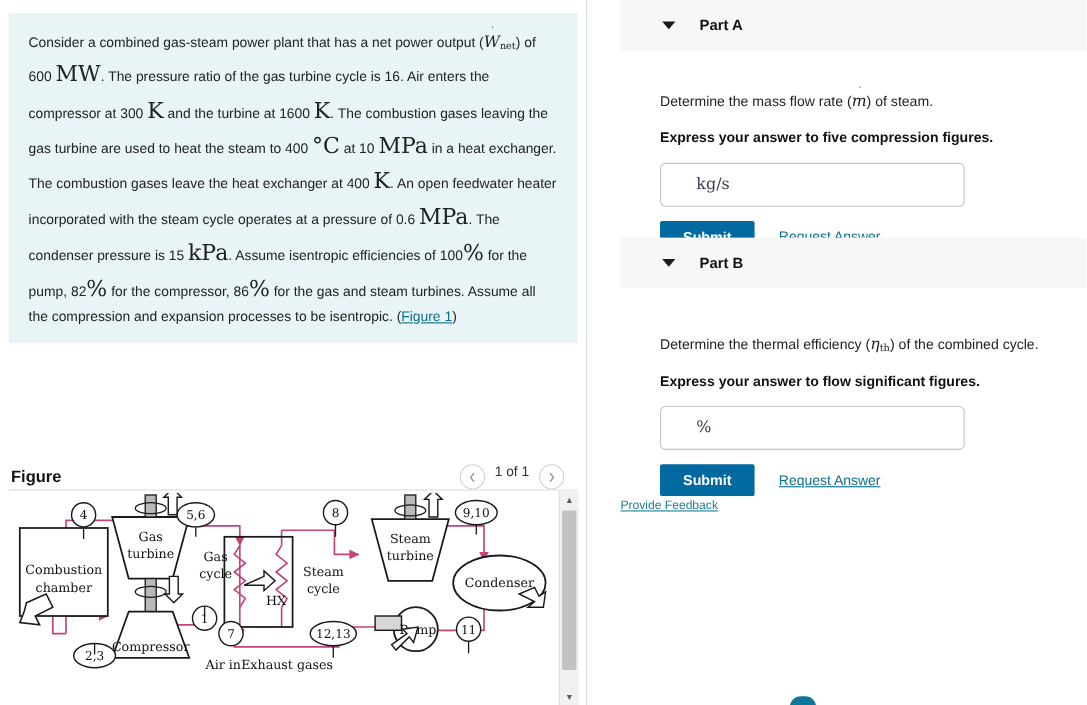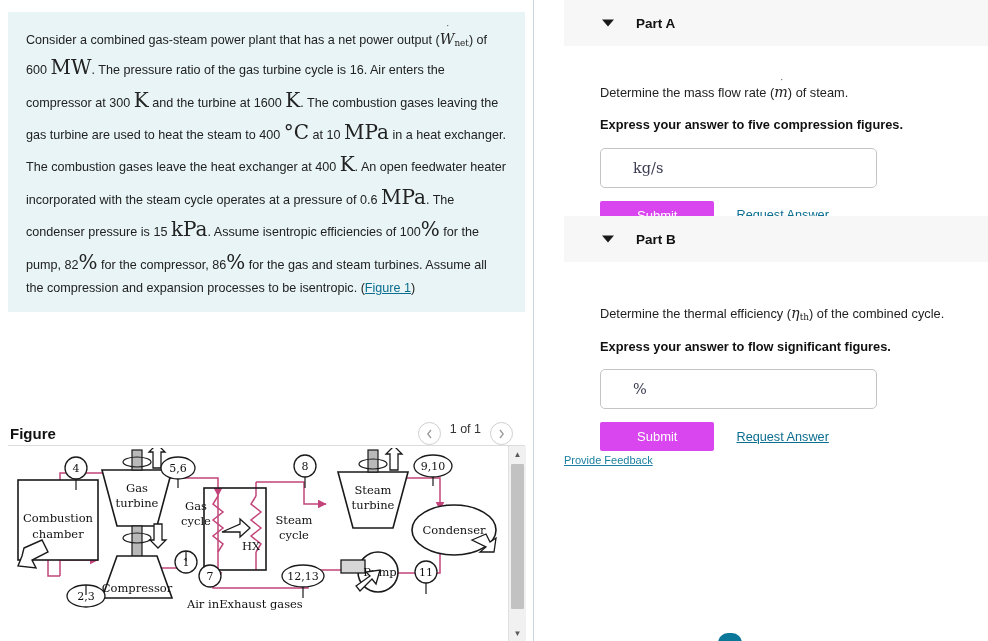--- a/index.html
+++ b/index.html
@@ -121,24 +121,24 @@
     margin-left:36px;width:277px;height:40px;
     border:1px solid #c4c4c4;border-radius:5px;
     background:#fff;box-sizing:border-box;
     padding:0 32px;
     font-family:"DejaVu Serif", serif;
     font-size:14.5px;color:#3b3b52;
     display:flex;align-items:center;
   }
   .btn-row{margin-left:36px;margin-top:13px;display:flex;align-items:center;gap:22px;}
   .submit-btn{
-    background:#d946ef;color:#fff;border:none;
+    background:#0369a1;color:#fff;border:none;
     font-family:"Liberation Sans", sans-serif;
-    font-size:13px;font-weight:normal;
-    padding:7px 37px;border-radius:2px;cursor:pointer;
+    font-size:13px;font-weight:bold;
+    padding:7px 21px;border-radius:2px;cursor:pointer;
   }
   .request-link{
     color:#0b6e8f;text-decoration:underline;font-size:12.7px;font-weight:normal;
     cursor:pointer;
   }
   .feedback-link{
     position:absolute;left:564px;top:454px;
     color:#1b7fa0;text-decoration:underline;font-size:11px;
   }
   .bottom-nub{

